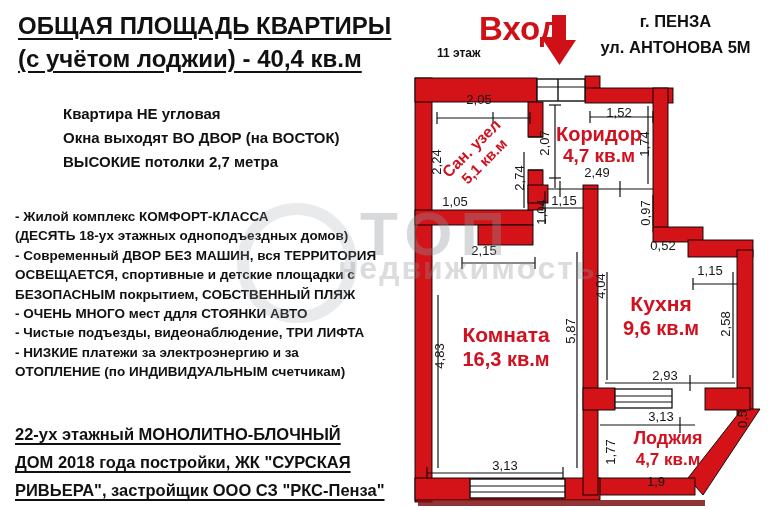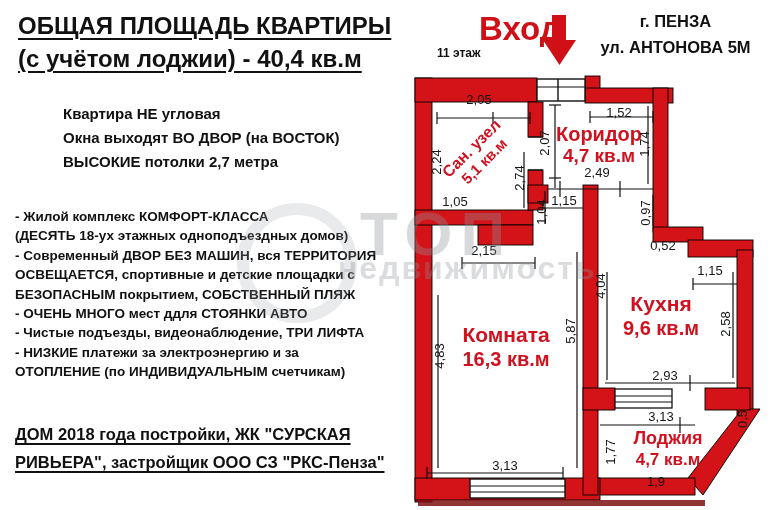--- a/index.html
+++ b/index.html
@@ -47,20 +47,21 @@
   <div class="feat">- Современный ДВОР БЕЗ МАШИН, вся ТЕРРИТОРИЯ</div>
   <div class="feat">ОСВЕЩАЕТСЯ, спортивные и детские площадки с</div>
   <div class="feat">БЕЗОПАСНЫМ покрытием, СОБСТВЕННЫЙ ПЛЯЖ</div>
   <div class="feat">- ОЧЕНЬ МНОГО мест ддля СТОЯНКИ АВТО</div>
   <div class="feat">- Чистые подъезды, видеонаблюдение, ТРИ ЛИФТА</div>
   <div class="feat">- НИЗКИЕ платежи за электроэнергию и за</div>
   <div class="feat">ОТОПЛЕНИЕ (по ИНДИВИДУАЛЬНЫМ счетчикам)</div>
 </div>
 
 <div class="abs" style="left:15px;top:420px;">
+  <div class="binfo">22-ух этажный МОНОЛИТНО-БЛОЧНЫЙ</div>
   <div class="binfo">ДОМ 2018 года постройки, ЖК "СУРСКАЯ</div>
   <div class="binfo">РИВЬЕРА", застройщик ООО СЗ "РКС-Пенза"</div>
 </div>
 
 <div class="abs vhod" style="left:479px;top:10px;">Вход</div>
 <div class="abs floor" style="left:437px;top:46px;">11 этаж</div>
 <div class="abs addr" style="left:583px;top:8px;">
   <div>г. ПЕНЗА</div>
   <div>ул. АНТОНОВА 5М</div>
 </div>

